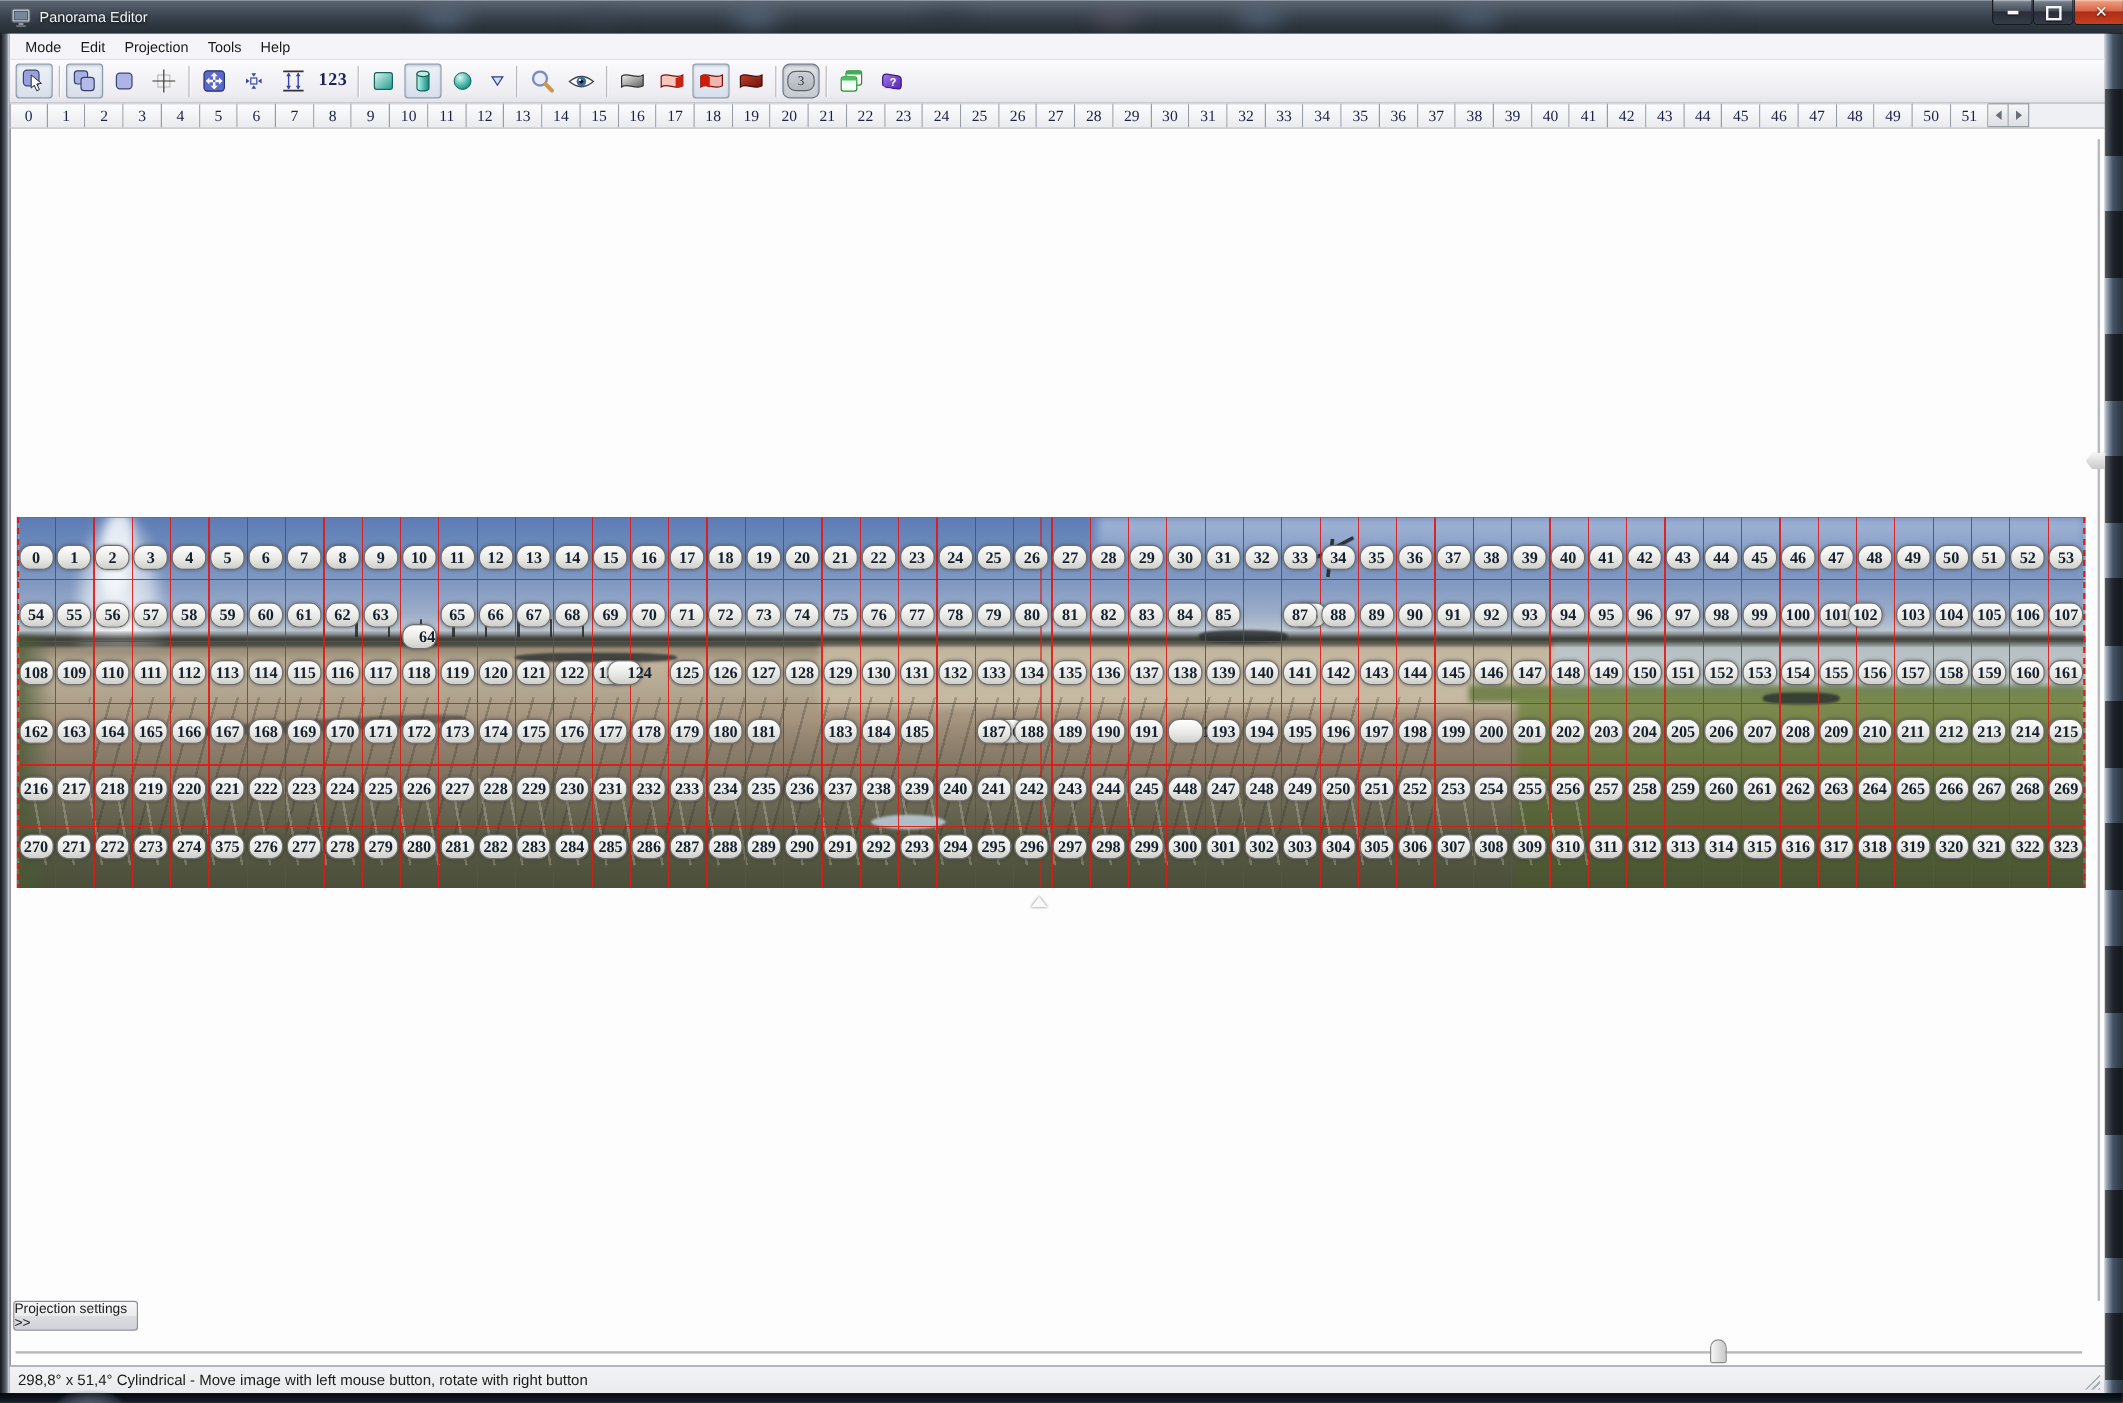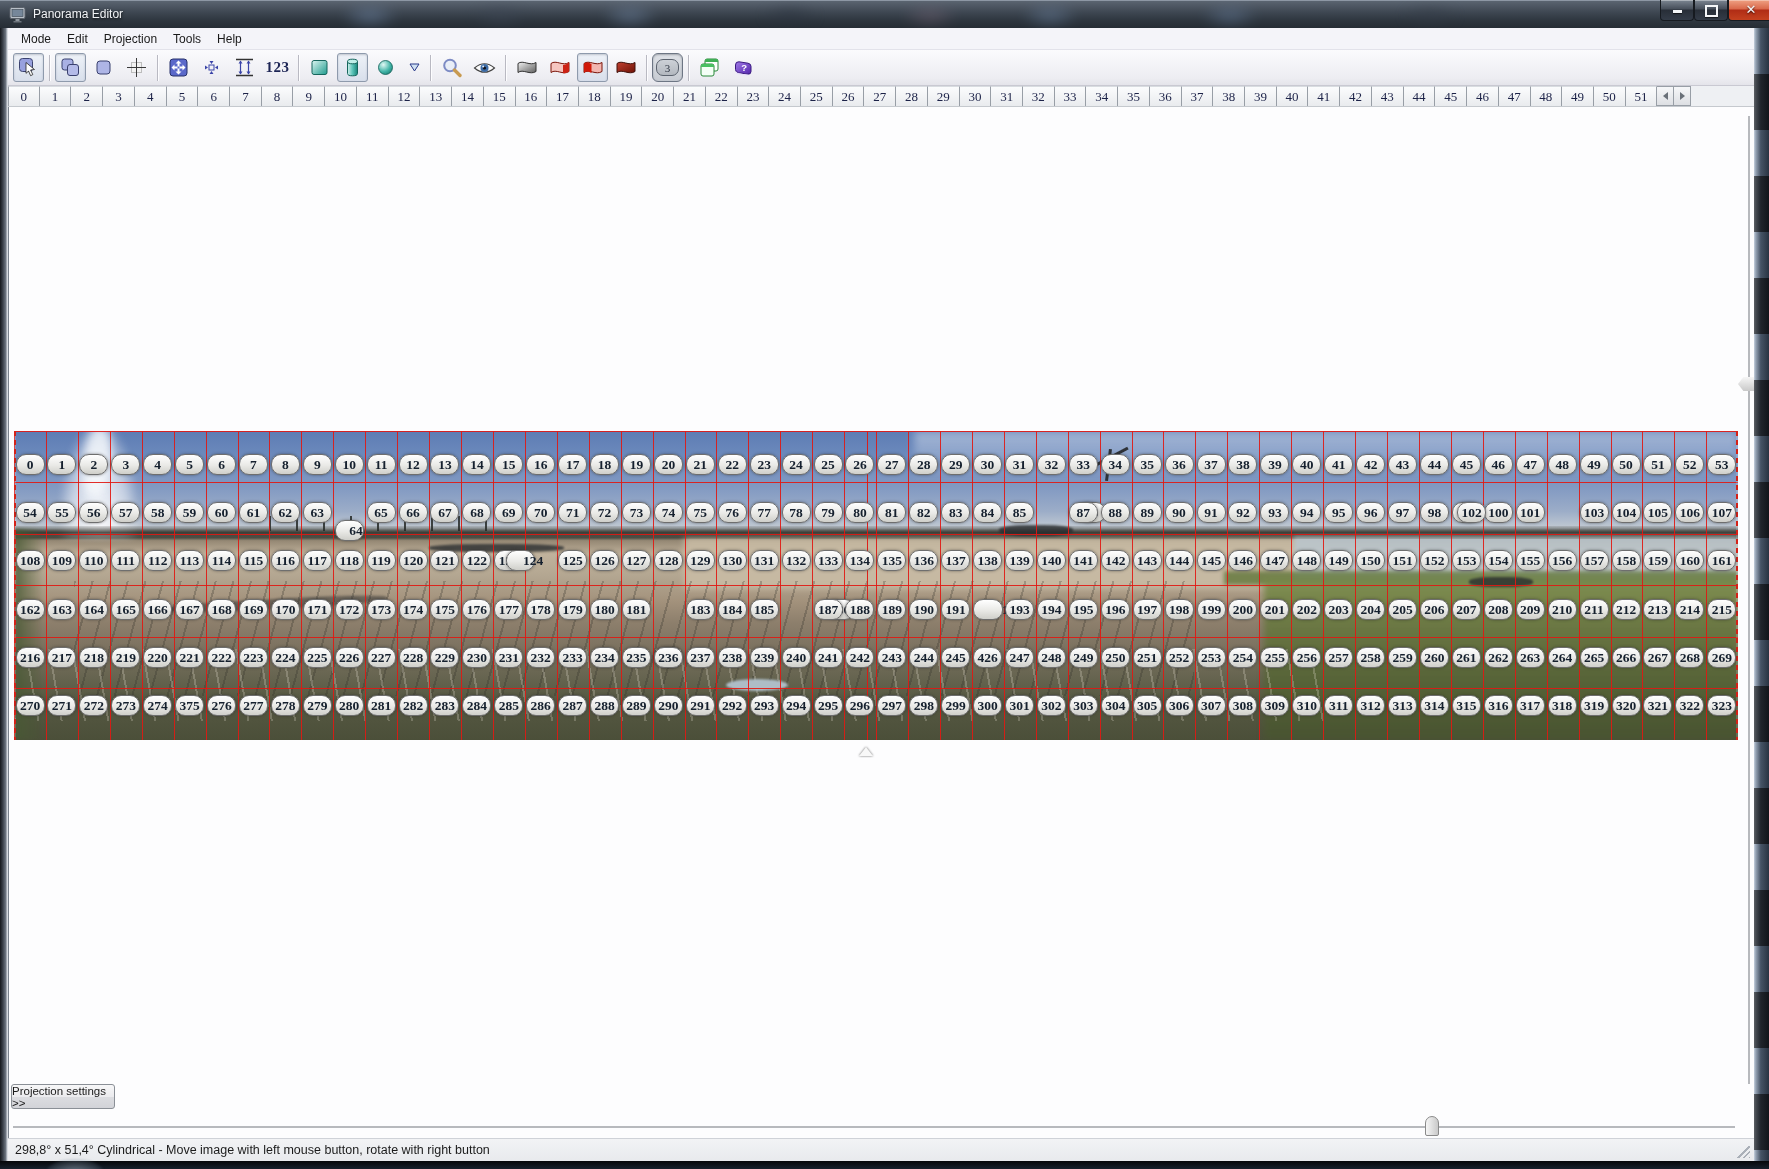--- a/index.html
+++ b/index.html
@@ -623,21 +623,21 @@
         <div class="badge" style="left: 1214.46px; top: 71.2px;">92</div>
         <div class="badge" style="left: 1246.38px; top: 71.2px;">93</div>
         <div class="badge" style="left: 1278.3px; top: 71.2px;">94</div>
         <div class="badge" style="left: 1310.22px; top: 71.2px;">95</div>
         <div class="badge" style="left: 1342.14px; top: 71.2px;">96</div>
         <div class="badge" style="left: 1374.06px; top: 71.2px;">97</div>
         <div class="badge" style="left: 1405.98px; top: 71.2px;">98</div>
         <div class="badge" style="left: 1437.9px; top: 71.2px;">99</div>
         <div class="badge" style="left: 1469.82px; top: 71.2px;">100</div>
         <div class="badge" style="left: 1501.74px; top: 71.2px;">101</div>
-        <div class="badge" style="left: 1443px; top: 71.2px;">102</div>
+        <div class="badge" style="left: 1526px; top: 71.2px;">102</div>
         <div class="badge" style="left: 1565.58px; top: 71.2px;">103</div>
         <div class="badge" style="left: 1597.5px; top: 71.2px;">104</div>
         <div class="badge" style="left: 1629.42px; top: 71.2px;">105</div>
         <div class="badge" style="left: 1661.34px; top: 71.2px;">106</div>
         <div class="badge" style="left: 1693.26px; top: 71.2px;">107</div>
         <div class="badge" style="left: 1.5px; top: 119.4px;">108</div>
         <div class="badge" style="left: 33.42px; top: 119.4px;">109</div>
         <div class="badge" style="left: 65.34px; top: 119.4px;">110</div>
         <div class="badge" style="left: 97.26px; top: 119.4px;">111</div>
         <div class="badge" style="left: 129.18px; top: 119.4px;">112</div>
@@ -767,21 +767,21 @@
         <div class="badge" style="left: 639.9px; top: 215.8px;">236</div>
         <div class="badge" style="left: 671.82px; top: 215.8px;">237</div>
         <div class="badge" style="left: 703.74px; top: 215.8px;">238</div>
         <div class="badge" style="left: 735.66px; top: 215.8px;">239</div>
         <div class="badge" style="left: 767.58px; top: 215.8px;">240</div>
         <div class="badge" style="left: 799.5px; top: 215.8px;">241</div>
         <div class="badge" style="left: 831.42px; top: 215.8px;">242</div>
         <div class="badge" style="left: 863.34px; top: 215.8px;">243</div>
         <div class="badge" style="left: 895.26px; top: 215.8px;">244</div>
         <div class="badge" style="left: 927.18px; top: 215.8px;">245</div>
-        <div class="badge" style="left: 959.1px; top: 215.8px;">426</div>
+        <div class="badge" style="left: 959.1px; top: 215.8px;">448</div>
         <div class="badge" style="left: 991.02px; top: 215.8px;">247</div>
         <div class="badge" style="left: 1022.94px; top: 215.8px;">248</div>
         <div class="badge" style="left: 1054.86px; top: 215.8px;">249</div>
         <div class="badge" style="left: 1086.78px; top: 215.8px;">250</div>
         <div class="badge" style="left: 1118.7px; top: 215.8px;">251</div>
         <div class="badge" style="left: 1150.62px; top: 215.8px;">252</div>
         <div class="badge" style="left: 1182.54px; top: 215.8px;">253</div>
         <div class="badge" style="left: 1214.46px; top: 215.8px;">254</div>
         <div class="badge" style="left: 1246.38px; top: 215.8px;">255</div>
         <div class="badge" style="left: 1278.3px; top: 215.8px;">256</div>

